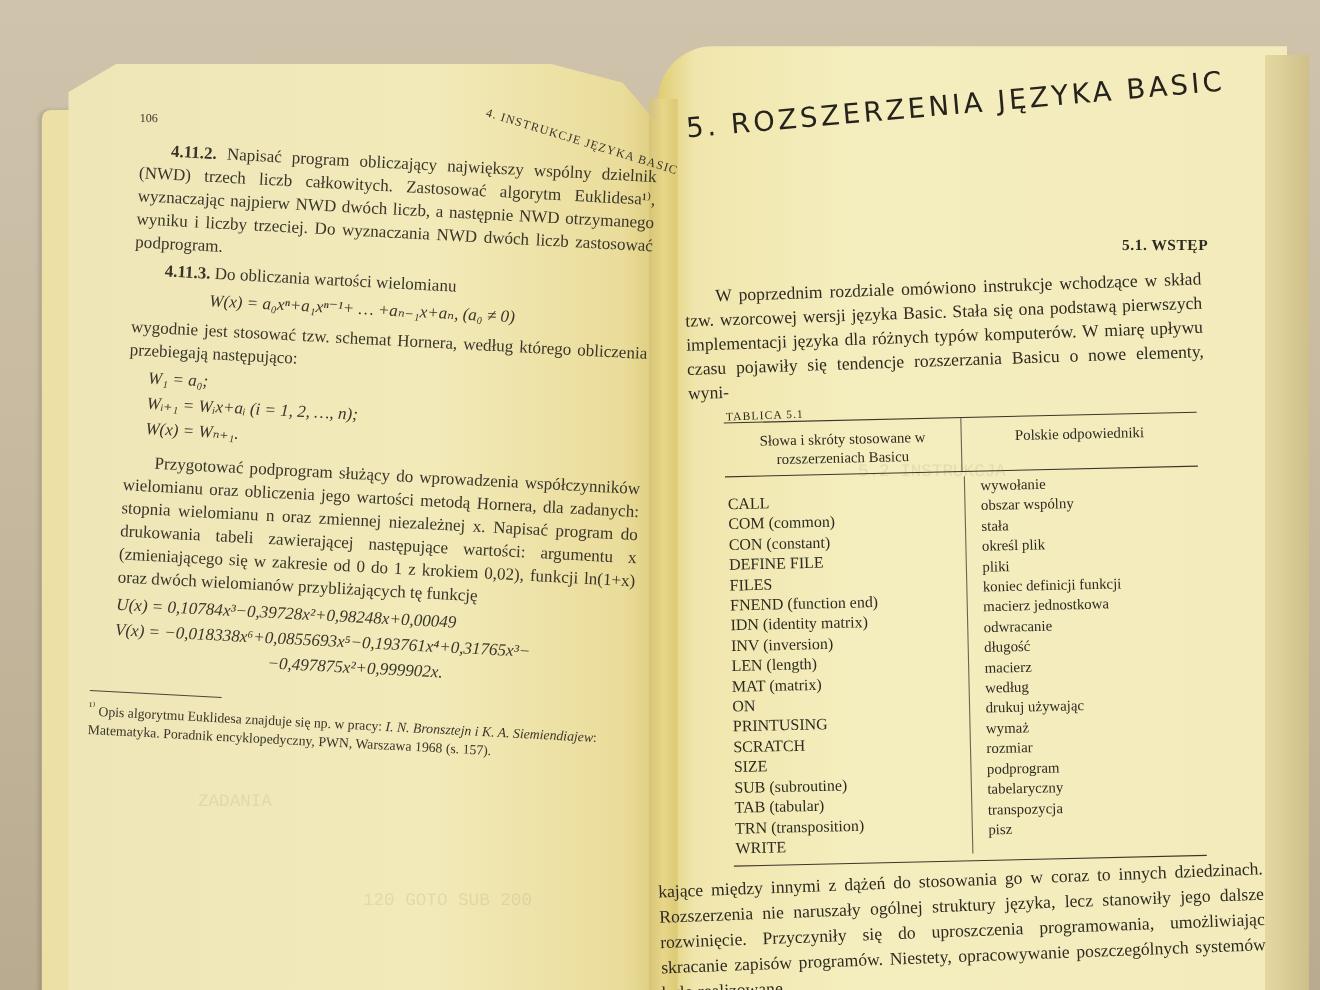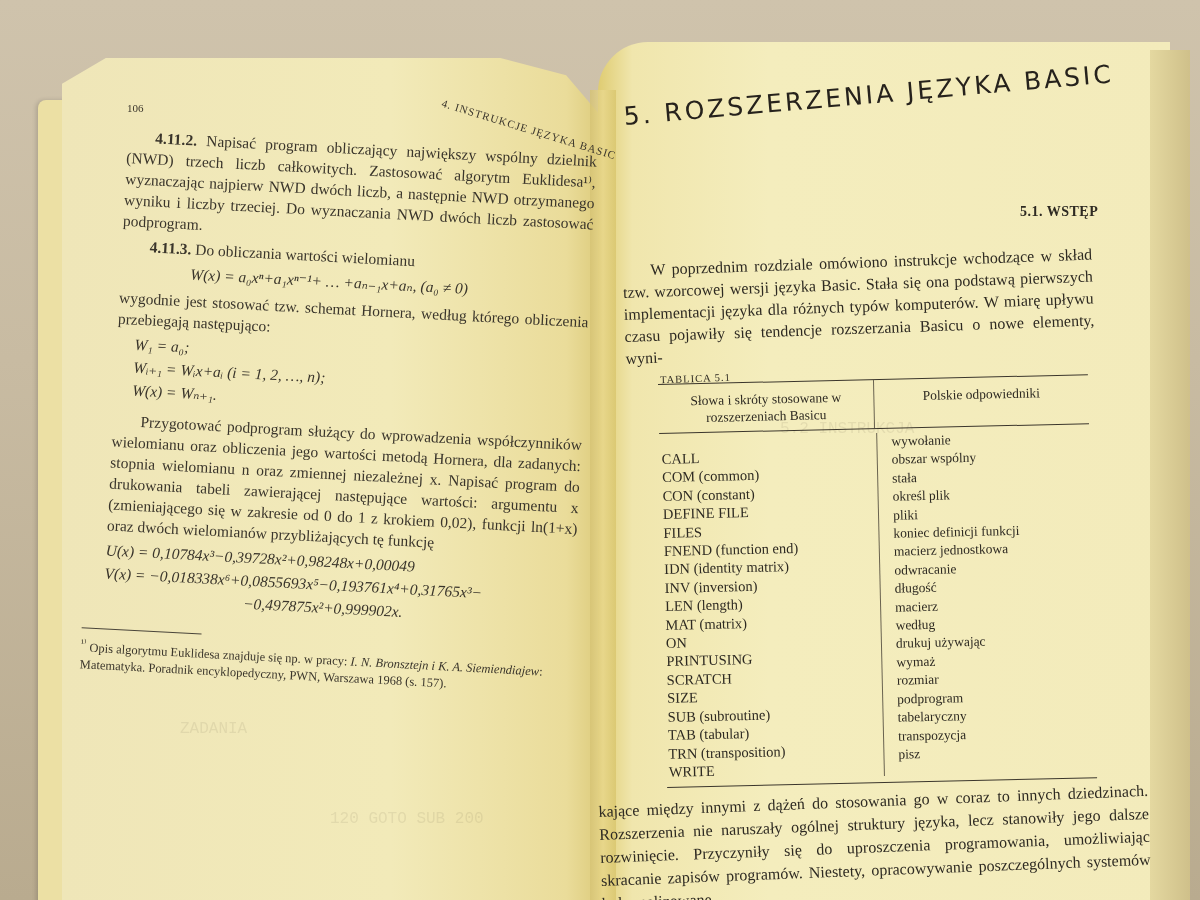--- a/index.html
+++ b/index.html
@@ -47,21 +47,21 @@
   .formula2{font-style:italic;margin:2px 0 2px 18px;}
   .footnote-rule{width:120px;border-top:1px solid #4a453a;margin:22px 0 6px -20px;}
   .footnote{font-size:12.5px;line-height:17px;margin-left:-20px;}
   .fn-it{font-style:italic;}
   .ghost{position:absolute;color:rgba(90,80,60,0.10);font-family:"Liberation Mono",monospace;font-size:16px;text-align:center;}
   
   .chapter-title{
     position:absolute;left:625px;top:102px;font-family:"DejaVu Sans","Liberation Sans",sans-serif;
     font-size:25px;letter-spacing:3px;color:#26221c;transform:rotate(-5deg);transform-origin:left bottom;white-space:nowrap;
   }
-  .section-title{position:absolute;left:1020px;top:204px;font-size:14px;font-weight:bold;letter-spacing:.5px;}
+  .section-title{position:absolute;left:1020px;top:216px;font-size:14px;font-weight:bold;letter-spacing:.5px;}
   .rp-para{position:absolute;left:622px;top:260px;width:470px;font-size:16px;line-height:22px;text-align:justify;transform:rotate(-2deg);transform-origin:left top;}
   .rp-para p{margin:0;}
   .table-label{position:absolute;left:660px;top:373px;font-size:10.5px;letter-spacing:1px;transform:rotate(-2deg);}
   .tab{position:absolute;left:658px;top:384px;width:430px;transform:rotate(-1.3deg);transform-origin:left top;}
   .tab .rule{border-top:1.2px solid #3b362c;}
   .tab .head{display:flex;height:48px;}
   .tab .head div{font-size:13.5px;line-height:17px;text-align:center;padding-top:8px;}
   .tab .h1{width:215px;border-right:1px solid #6a6350;}
   .tab .h2{flex:1;}
   .tab .body{display:flex;padding-top:4px;}

